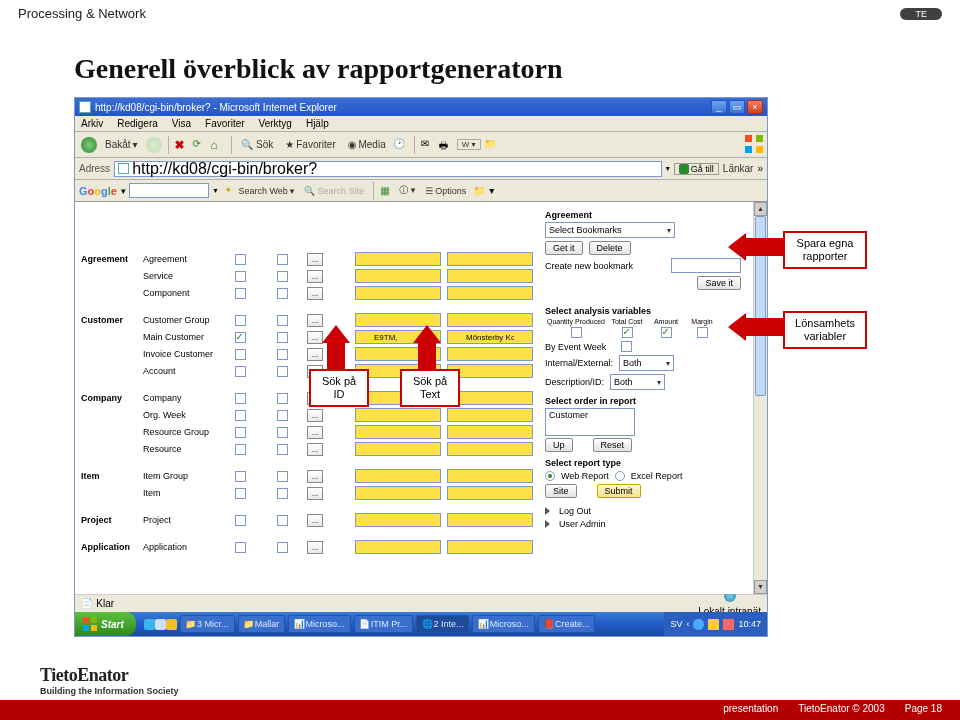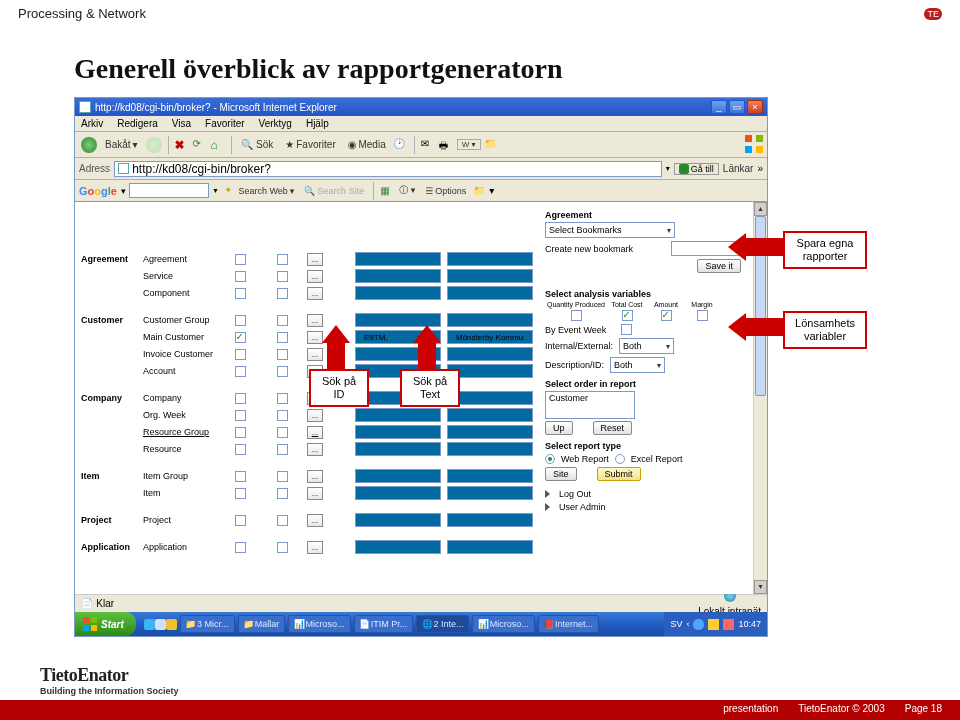--- a/index.html
+++ b/index.html
@@ -1,19 +1,19 @@
 <!DOCTYPE html>
 <html><head>
 <meta charset="utf-8">
 <style>
   * { box-sizing: border-box; margin: 0; padding: 0; font-family: Arial, sans-serif; }
   body { background: #fff; width: 960px; height: 720px; position: relative; overflow: hidden; }
 
   .header { display: flex; justify-content: space-between; align-items: center; padding: 6px 18px 8px; font-size: 13px; color: #222; }
-  .te-badge { background: #b91c1c; color: #fff; font-size: 9px; font-weight: normal; padding: 1px 3px; border-radius: 6px; }
+  .te-badge { background: #404040; color: #fff; font-size: 9px; font-weight: normal; padding: 1px 15px; border-radius: 6px; }
 
   .title { font-size: 28px; font-weight: bold; font-family: Georgia, serif; margin: 24px 0 12px 74px; color: #111; }
 
   .browser { width: 694px; margin-left: 74px; border: 1px solid #7b9ac9; background: #fff; font-size: 10px; position: relative; }
   .titlebar { background: linear-gradient(#3a6ed5,#2454c7); color: #fff; display: flex; align-items: center; padding: 2px 4px; height: 18px; }
   .titlebar-icon { width: 12px; height: 12px; background: #fff; border: 1px solid #5aa; margin-right: 4px; }
   .titlebar-text { flex: 1; font-size: 10px; }
   .winbtns { display: flex; gap: 2px; }
   .winbtn { width: 16px; height: 14px; background: linear-gradient(#6ea5f0,#3d74d5); border: 1px solid #2454c7; border-radius: 2px; color: #fff; font-size: 9px; text-align: center; line-height: 12px; }
   .winbtn.close { background: linear-gradient(#f08060,#d04020); border-color: #a03010; }
@@ -30,21 +30,21 @@
   .tb-home { color: #2a8a2a; font-size: 12px; }
   .winlogo { position: absolute; right: 4px; top: 3px; width: 18px; height: 18px; }
   .winlogo span { position: absolute; width: 7px; height: 7px; }
   .winlogo .r { background: #f25022; left: 0; top: 0; }
   .winlogo .g { background: #7fba00; right: 0; top: 0; }
   .winlogo .b { background: #00a4ef; left: 0; bottom: 0; }
   .winlogo .y { background: #ffb900; right: 0; bottom: 0; }
 
   .addrbar { background: #ece9d8; padding: 2px 4px; display: flex; align-items: center; gap: 4px; border-bottom: 1px solid #b0b0b0; height: 22px; }
   .addrbar label { font-size: 10px; color: #555; }
-  .addr-input { flex: 1; height: 16px; border: 1px solid #7b9ac9; background: #fff; padding: 0 3px; font-size: 12px; display: flex; align-items: center; }
+  .addr-input { flex: 1; height: 16px; border: 1px solid #7b9ac9; background: #fff; padding: 0 3px; font-size: 16px; display: flex; align-items: center; }
   .addr-go { background: #ece9d8; border: 1px solid #999; padding: 0 4px; font-size: 9px; display: flex; align-items: center; gap: 2px; }
   .addr-go-icon { width: 10px; height: 10px; background: #2a8a2a; border-radius: 2px; }
   .links { font-size: 10px; color: #333; }
 
   .gbar { background: #ece9d8; padding: 2px 4px; display: flex; align-items: center; gap: 4px; border-bottom: 1px solid #999; height: 22px; font-size: 10px; }
   .google-logo { font-weight: bold; font-size: 11px; }
   .g-b { color: #4285f4; } .g-r { color: #ea4335; } .g-y { color: #fbbc05; } .g-g { color: #34a853; }
   .g-input { width: 80px; height: 15px; border: 1px solid #7b9ac9; background: #fff; }
   .g-btn { font-size: 9px; padding: 0 3px; color: #333; display: flex; align-items: center; gap: 2px; }
   .g-icon { width: 12px; height: 12px; display: inline-block; }
@@ -53,21 +53,21 @@
   .scrollbar { position: absolute; right: 0; top: 0; bottom: 0; width: 14px; background: #ece9d8; border-left: 1px solid #ccc; }
   .sb-arrow { height: 14px; background: #d4d0c8; border: 1px solid #999; font-size: 8px; text-align: center; line-height: 12px; color: #333; }
   .sb-thumb { position: absolute; top: 14px; left: 1px; right: 1px; height: 180px; background: #c5d8f7; border: 1px solid #7b9ac9; border-radius: 2px; }
 
   .grid-head { position: absolute; left: 6px; top: 32px; display: grid; grid-template-columns: 62px 80px 34px 50px 48px 92px 92px; font-size: 9px; font-weight: bold; color: #000; }
   .dim-col { position: absolute; left: 6px; display: grid; grid-template-columns: 62px 80px 34px 50px 48px 92px 92px; align-items: center; height: 18px; font-size: 9px; }
   .dim-col .cb { justify-self: center; }
   .cb { width: 11px; height: 11px; border: 1px solid #7b9ac9; background: #fff; display: inline-block; position: relative; }
   .cb.checked::after { content: '✓'; position: absolute; left: 0; top: -2px; font-size: 10px; color: #2a8a2a; }
   .dots-btn { width: 16px; height: 13px; border: 1px solid #888; background: linear-gradient(#fff,#e8e8e8); font-size: 8px; text-align: center; line-height: 11px; }
-  .id-input { width: 86px; height: 14px; border: 1px solid #7b9ac9; background: #0369a1; font-size: 8px; padding: 0 8px; }
+  .id-input { width: 86px; height: 14px; border: 1px solid #7b9ac9; background: #fde047; font-size: 8px; padding: 0 18px; }
   .dimlabel { font-weight: bold; }
 
   .rpanel { position: absolute; left: 470px; top: 8px; width: 202px; font-size: 9px; color: #000; }
   .rpanel .hd { font-weight: bold; margin-bottom: 2px; display: block; }
   .select { border: 1px solid #7b9ac9; background: #fff; height: 16px; padding: 0 3px; display: flex; align-items: center; justify-content: space-between; font-size: 9px; }
   .select::after { content: '▾'; color: #333; font-size: 8px; }
   .btn { border: 1px solid #888; background: linear-gradient(#fff,#e2e2e2); padding: 1px 7px; font-size: 9px; border-radius: 2px; display: inline-block; }
   .btn.y { background: linear-gradient(#fff7cc,#f5e28a); border-color: #c9a300; }
   .row { display: flex; gap: 6px; align-items: center; margin-top: 3px; }
   .small-input { border: 1px solid #7b9ac9; background: #fff; height: 15px; width: 100px; font-size: 9px; padding: 0 3px; }
@@ -263,21 +263,21 @@
         </div>
         <div class="dim-col" style="top: 204px;">
           <span class="dimlabel"></span>
           <span>Org. Week</span>
           <span class="cb"></span>
           <span class="cb"></span>
           <span class="dots-btn">...</span>
           <input class="id-input" value="" style="">
           <input class="id-input" value="" style="">
         </div>
-        <div class="dim-col" style="top: 221px; text-decoration: underline;">
+        <div class="dim-col" style="top: 221px;">
           <span class="dimlabel"></span>
           <span>Resource Group</span>
           <span class="cb"></span>
           <span class="cb"></span>
           <span class="dots-btn">...</span>
           <input class="id-input" value="" style="">
           <input class="id-input" value="" style="">
         </div>
         <div class="dim-col" style="top: 238px;">
           <span class="dimlabel"></span>
@@ -324,20 +324,24 @@
           <input class="id-input" value="" style="">
           <input class="id-input" value="" style="">
         </div>
       </div>
 
     <div class="rpanel">
       <span class="hd">Agreement</span>
       <div class="select" style="width:130px">
           <span>Select Bookmarks</span>
         </div>
+      <div class="row">
+        <span class="btn">Get it</span>
+        <span class="btn">Delete</span>
+      </div>
       <div class="row" style="justify-content:space-between;width:196px">
         <span>Create new bookmark</span>
         <span class="small-input" style="width:70px"></span>
       </div>
       <div class="row" style="justify-content:flex-end;width:196px">
         <span class="btn">Save it</span>
       </div>
 
       <div style="height:16px"></div>
       <span class="hd">Select analysis variables</span>
@@ -420,21 +424,21 @@
     <span style="width:4px"></span>
     <span class="tray-icon" style="background:#3ab5f0;border-radius:2px;margin-left:4px"></span>
     <span class="tray-icon" style="background:#cfe0ff;border-radius:2px"></span>
     <span class="tray-icon" style="background:#f0c030;border-radius:2px"></span>
     <span class="tb-task">📁 <span>3 Micr...</span></span>
     <span class="tb-task">📁 <span>Mallar</span></span>
     <span class="tb-task">📊 <span>Microso...</span></span>
     <span class="tb-task">📄 <span>ITIM Pr...</span></span>
     <span class="tb-task active">🌐 <span>2 Inte...</span></span>
     <span class="tb-task">📊 <span>Microso...</span></span>
-    <span class="tb-task">📕 <span>Internet...</span></span>
+    <span class="tb-task">📕 <span>Create...</span></span>
     <div class="systray">
       <span>SV</span>
       <span style="font-size:9px">‹</span>
       <span class="tray-icon" style="background:#4da6ff;border-radius:5px"></span>
       <span class="tray-icon" style="background:#ffcc33"></span>
       <span class="tray-icon" style="background:#ff6666"></span>
       <span>10:47</span>
     </div>
   </div>
 </div>

